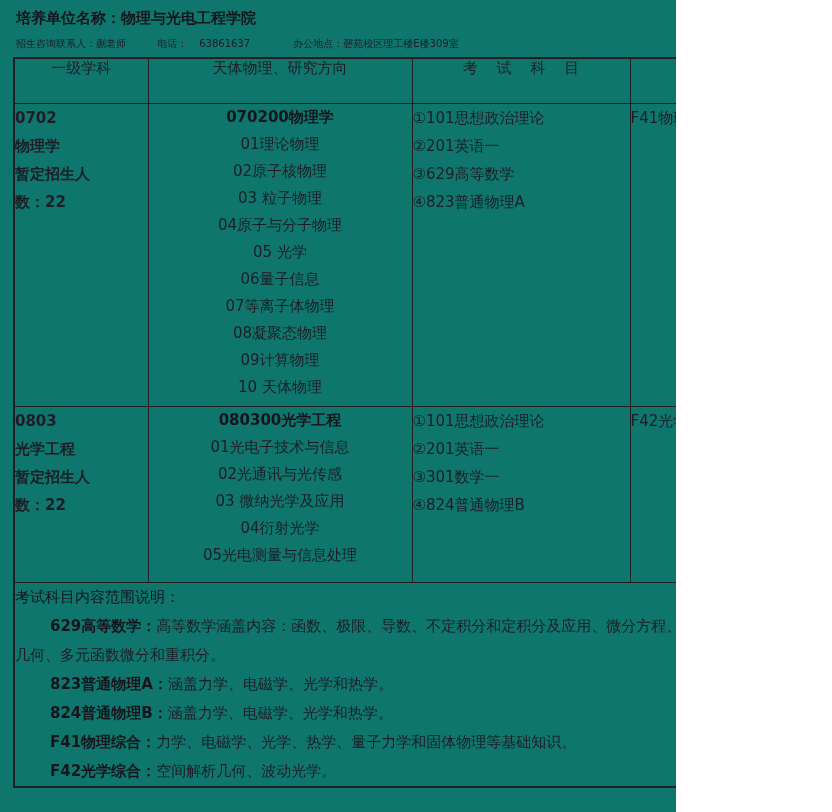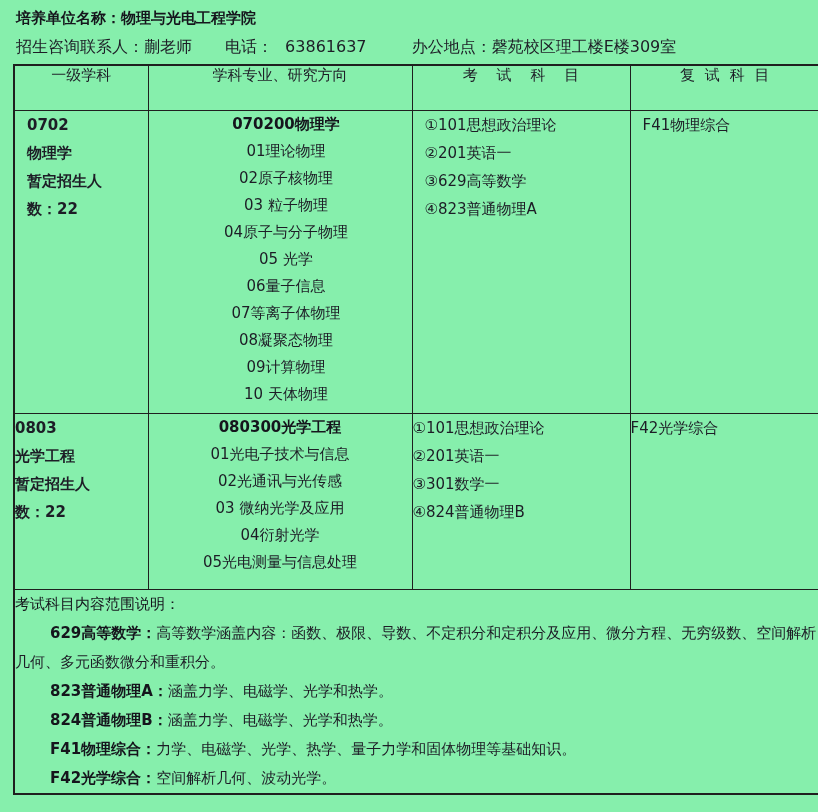--- a/index.html
+++ b/index.html
@@ -3,38 +3,38 @@
 <meta charset="utf-8">
 <style>
   html, body {
     margin: 0;
     padding: 0;
     background: #ffffff;
     font-family: "DejaVu Sans", "Liberation Sans", sans-serif;
   }
   .page {
     position: relative;
-    width: 818px;
+    width: 676px;
     height: 812px;
-    background: #86efac;
+    background: #0f766e;
     color: #1d1d26;
     overflow: hidden;
   }
   .top-block {
     padding: 9px 16px 0 16px;
   }
   .title-line {
     font-size: 15px;
     font-weight: bold;
     color: #15151c;
     margin-bottom: 9px;
     white-space: nowrap;
   }
   .contact-line {
-    font-size: 16px;
+    font-size: 10px;
     color: #1d1d26;
     white-space: nowrap;
   }
   .contact-line .gap-a { margin-left: 28px; }
   .contact-line .gap-b { margin-left: 12px; }
   .contact-line .gap-c { margin-left: 40px; }
 
   table.admissions {
     border-collapse: collapse;
     table-layout: fixed;
@@ -77,21 +77,21 @@
     color: #15151c;
   }
   td.cell-exam {
     padding: 9px 6px 0 18px;
     line-height: 28px;
   }
   td.cell-retest {
     padding: 9px 6px 0 10px;
     line-height: 28px;
   }
-  tr.row-physics  > td { height: 302px; padding-left: 12px; }
+  tr.row-physics  > td { height: 302px; }
   tr.row-optics   > td { height: 175px; }
 
   td.cell-notes {
     height: 203px;
     padding: 8px 14px 0 14px;
     line-height: 29px;
   }
   .notes-title {
     font-weight: normal;
     color: #15151c;
@@ -122,21 +122,21 @@
   <table class="admissions">
     <colgroup>
       <col style="width:134px">
       <col style="width:264px">
       <col style="width:218px">
       <col style="width:190px">
     </colgroup>
     <tbody>
         <tr>
       <th class="col-hdr">一级学科</th>
-      <th class="col-hdr">学科专业、研究方向</th>
+      <th class="col-hdr">天体物理、研究方向</th>
       <th class="col-hdr hdr-exam">考 试 科 目</th>
       <th class="col-hdr hdr-retest">复 试 科 目</th>
     </tr>
 
     <tr class="row-physics">
       <td class="cell-discipline">
         <div>
 
         <div class="cell-line">0702</div>
               <div class="cell-line">物理学</div>

